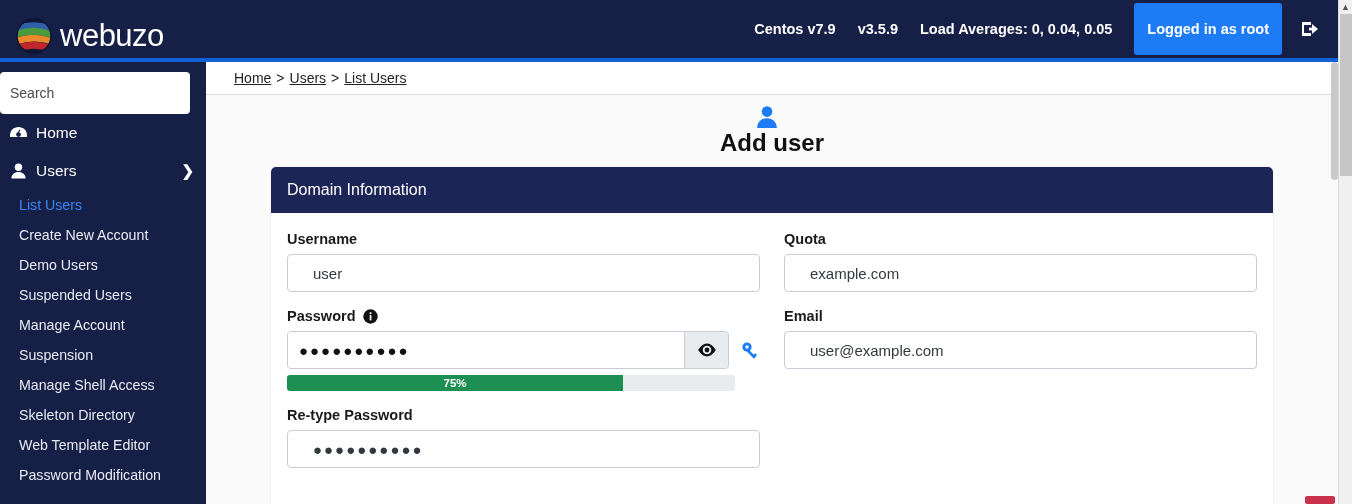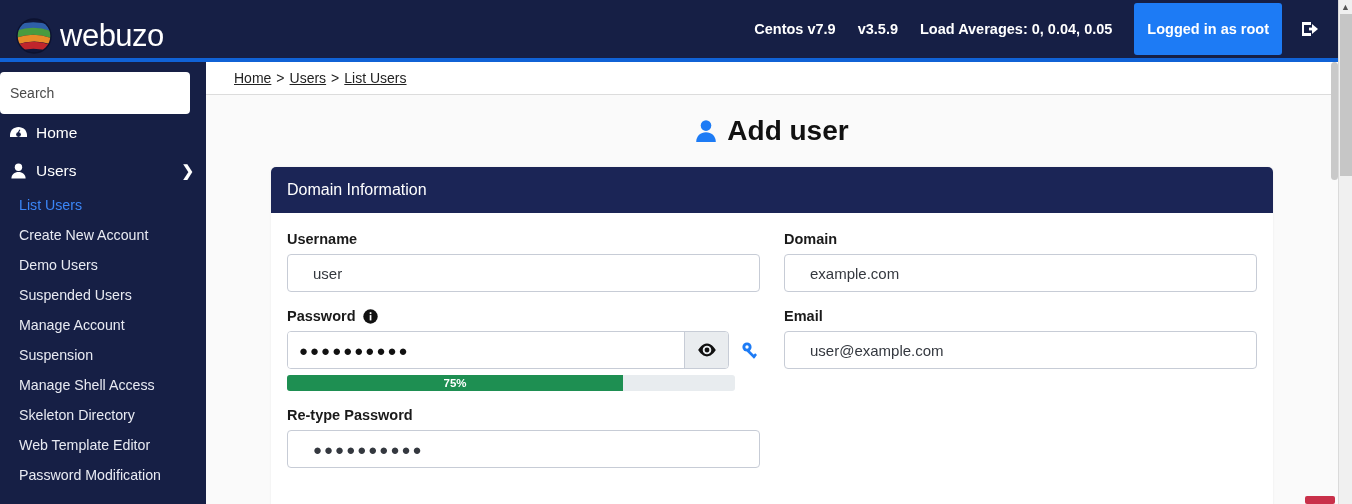--- a/index.html
+++ b/index.html
@@ -101,21 +101,21 @@
     font-size: 14px; color: #222;
     border-bottom: 1px solid #dcdcdc;
   }
   #breadcrumb a {
     color: #222; text-decoration: underline; cursor: pointer;
   }
   #breadcrumb .sep { margin: 0 5px; text-decoration: none; }
 
   #page-title {
     display: flex; align-items: center; justify-content: center;
-    height: 72px; font-size: 28px; font-weight: 700; color: #111;
+    height: 72px; font-size: 24px; font-weight: 700; color: #111; flex-direction: column;
   }
   #page-title .title-icon { margin-right: 10px; display: inline-flex; }
 
   
   #card {
     margin: 0 auto; width: 1002px;
     background: #ffffff;
     border-radius: 5px 5px 0 0;
     box-shadow: 0 0 2px rgba(0,0,0,0.08);
     overflow: hidden;
@@ -342,21 +342,21 @@
           <div class="fld-group">
             <div class="fld-label">
               <span>Username</span>
             </div>
             <input class="txt-input" type="text" value="user" style="">
           </div>
         </div>
         <div class="col right">
           <div class="fld-group">
             <div class="fld-label">
-              <span>Domain</span>
+              <span>Quota</span>
             </div>
             <input class="txt-input" type="text" value="example.com" style="">
           </div>
         </div>
       </div>
 
       <div class="row">
         <div class="col left">
           <div class="fld-label">
             <span>Password</span>

